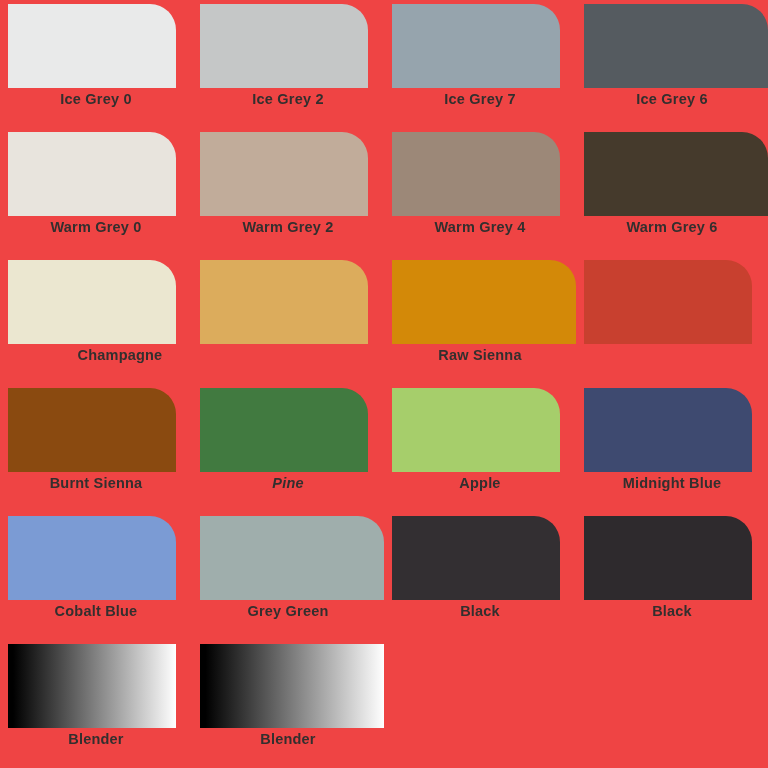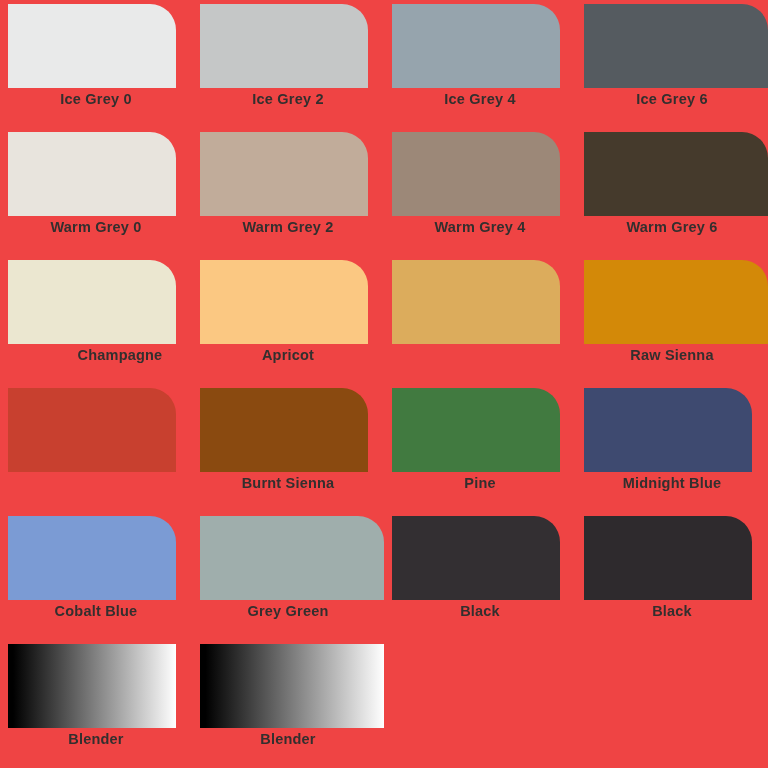--- a/index.html
+++ b/index.html
@@ -85,21 +85,21 @@
     <div class="swatch-cell col-1 row-0">
       <div class="swatch-chip-wrap">
         <div class="swatch-chip" style="background: rgb(197, 199, 199);"></div>
       </div>
       <div class="swatch-label" style="color: rgb(51, 47, 46);">Ice Grey 2</div>
     </div>
     <div class="swatch-cell col-2 row-0">
       <div class="swatch-chip-wrap">
         <div class="swatch-chip" style="background: rgb(150, 164, 173);"></div>
       </div>
-      <div class="swatch-label" style="color: rgb(51, 47, 46);">Ice Grey 4</div>
+      <div class="swatch-label" style="color: rgb(51, 47, 46);">Ice Grey 7</div>
     </div>
     <div class="swatch-cell col-3 row-0">
       <div class="swatch-chip-wrap">
         <div class="swatch-chip" style="background: rgb(85, 91, 96);"></div>
       </div>
       <div class="swatch-label" style="color: rgb(51, 47, 46);">Ice Grey 6</div>
     </div>
     <div class="swatch-cell col-0 row-1">
       <div class="swatch-chip-wrap">
         <div class="swatch-chip" style="background: rgb(232, 228, 221);"></div>
@@ -123,26 +123,20 @@
         <div class="swatch-chip" style="background: rgb(69, 58, 44);"></div>
       </div>
       <div class="swatch-label" style="color: rgb(51, 47, 46);">Warm Grey 6</div>
     </div>
     <div class="swatch-cell col-0 row-2">
       <div class="swatch-chip-wrap">
         <div class="swatch-chip" style="background: rgb(235, 231, 208);"></div>
       </div>
       <div class="swatch-label" style="color: rgb(51, 47, 46); padding-left: 48px;">Champagne</div>
     </div>
-    <div class="swatch-cell col-1 row-2">
-      <div class="swatch-chip-wrap">
-        <div class="swatch-chip" style="background: rgb(251, 200, 130);"></div>
-      </div>
-      <div class="swatch-label" style="color: rgb(51, 47, 46);">Apricot</div>
-    </div>
     <div class="swatch-cell col-2 row-2">
       <div class="swatch-chip-wrap">
         <div class="swatch-chip" style="background: rgb(220, 172, 92);"></div>
       </div>
     </div>
     <div class="swatch-cell col-3 row-2">
       <div class="swatch-chip-wrap">
         <div class="swatch-chip" style="background: rgb(211, 137, 8);"></div>
       </div>
       <div class="swatch-label" style="color: rgb(51, 47, 46);">Raw Sienna</div>
@@ -155,21 +149,27 @@
     <div class="swatch-cell col-1 row-3">
       <div class="swatch-chip-wrap">
         <div class="swatch-chip" style="background: rgb(138, 74, 16);"></div>
       </div>
       <div class="swatch-label" style="color: rgb(51, 47, 46);">Burnt Sienna</div>
     </div>
     <div class="swatch-cell col-2 row-3">
       <div class="swatch-chip-wrap">
         <div class="swatch-chip" style="background: rgb(65, 122, 64);"></div>
       </div>
-      <div class="swatch-label" style="color: rgb(51, 47, 46);">Pine</div>
+      <div class="swatch-label" style="color: rgb(51, 47, 46); font-style: italic;">Pine</div>
+    </div>
+    <div class="swatch-cell col-0 row-4">
+      <div class="swatch-chip-wrap">
+        <div class="swatch-chip" style="background: rgb(166, 206, 107);"></div>
+      </div>
+      <div class="swatch-label" style="color: rgb(51, 47, 46);">Apple</div>
     </div>
     <div class="swatch-cell col-1 row-4">
       <div class="swatch-chip-wrap">
         <div class="swatch-chip" style="background: rgb(62, 74, 112);"></div>
       </div>
       <div class="swatch-label" style="color: rgb(51, 47, 46); text-align: right;">Midnight Blue</div>
     </div>
     <div class="swatch-cell col-2 row-4">
       <div class="swatch-chip-wrap">
         <div class="swatch-chip" style="background: rgb(123, 155, 212);"></div>

